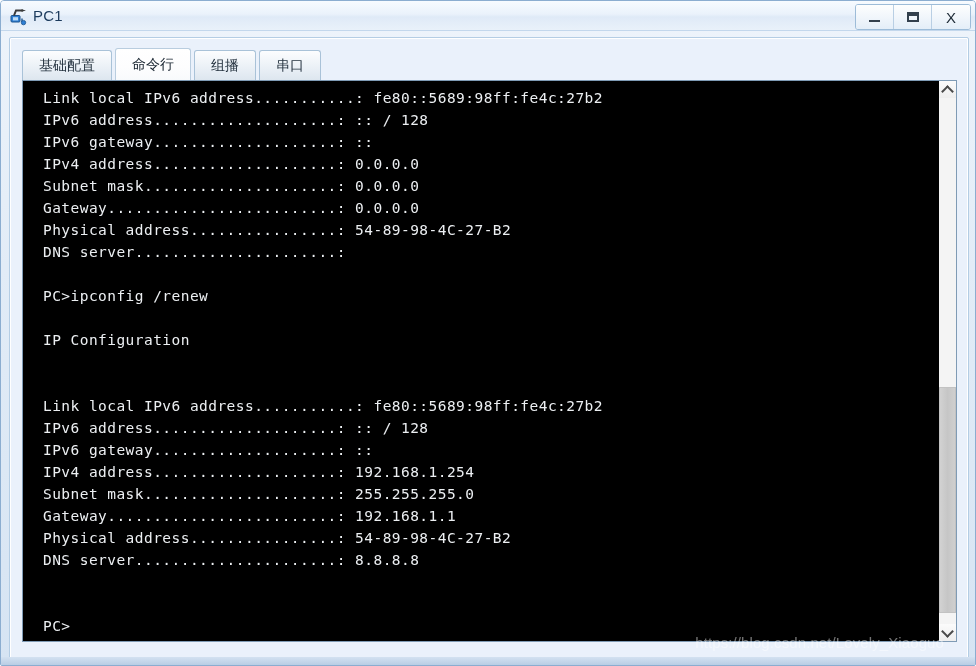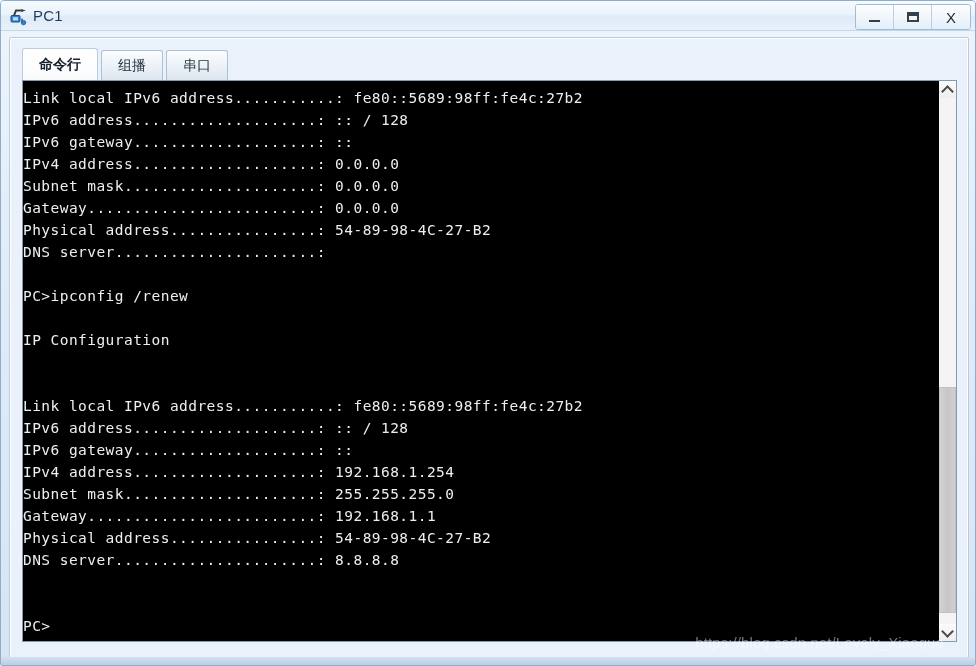--- a/index.html
+++ b/index.html
@@ -119,40 +119,39 @@
     background: linear-gradient(to bottom, #fcfdfe 0%, #eef3f8 45%, #dde6ef 100%);
     cursor: default;
     white-space: nowrap;
     font-family: "Liberation Sans", sans-serif;
   }
   .tab.active {
     background: linear-gradient(to bottom, #ffffff 0%, #fdfdfe 60%, #f8fafc 100%);
     border-color: #b9cddf;
     color: #16222e;
     height: 32px;
-    font-weight: bold;
   }
   
   #terminal-wrap {
     position: absolute;
     left: 12px;
     top: 42px;
     width: 935px;
     height: 562px;
     box-sizing: border-box;
     border: 1px solid #7f9bb5;
     background: #000000;
     display: flex;
   }
   #terminal {
     flex: 1 1 auto;
     background: #000000;
     overflow: hidden;
     position: relative;
-    padding: 6px 0 0 0;
+    padding: 6px 0 0 20px;
   }
   #terminal-lines {
     font-family: "DejaVu Sans Mono", "Liberation Mono", monospace;
     font-size: 14.5px;
     line-height: 22px;
     color: #eceff2;
     white-space: pre;
     letter-spacing: 0.45px;
   }
   
@@ -247,20 +246,23 @@
       </div>
       <div class="win-btn">
         <span class="glyph-close">X</span>
       </div>
     </div>
   </div>
 
   <div id="client-area">
 
     <div id="tab-strip">
+      <div class="tab">
+        <span>基础配置</span>
+      </div>
       <div class="tab active">
         <span>命令行</span>
       </div>
       <div class="tab">
         <span>组播</span>
       </div>
       <div class="tab">
         <span>串口</span>
       </div>
     </div>

